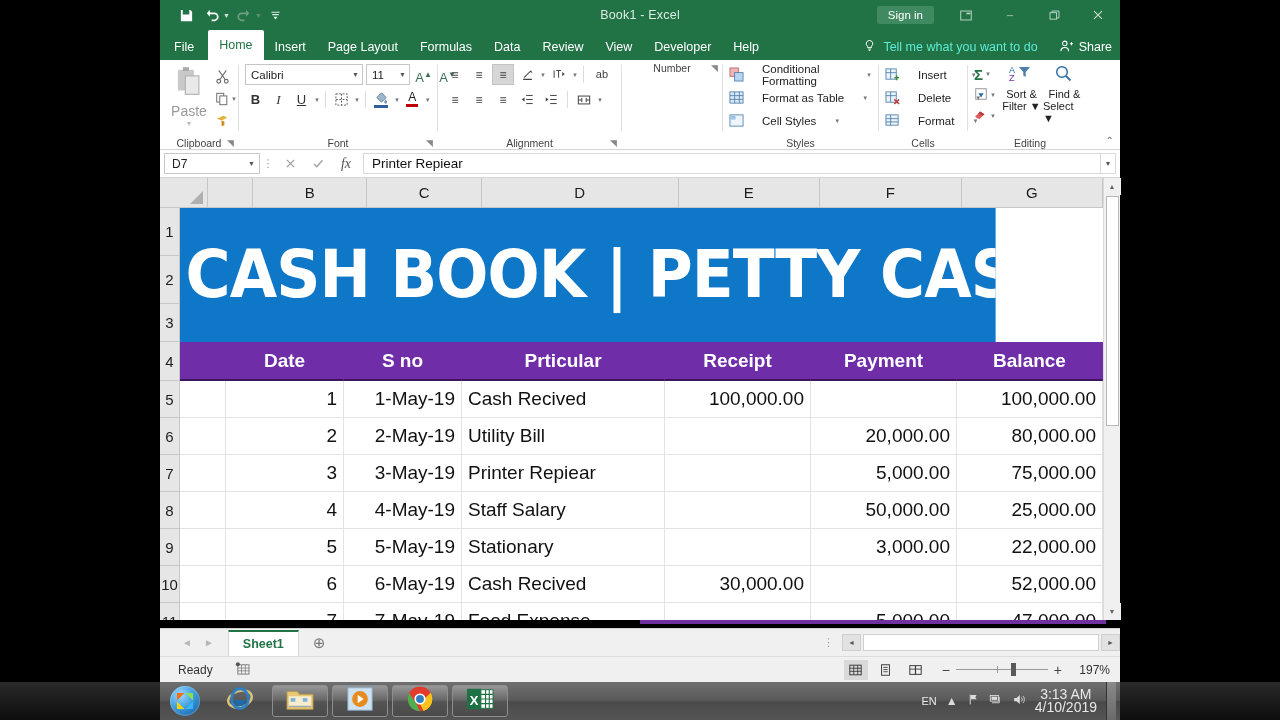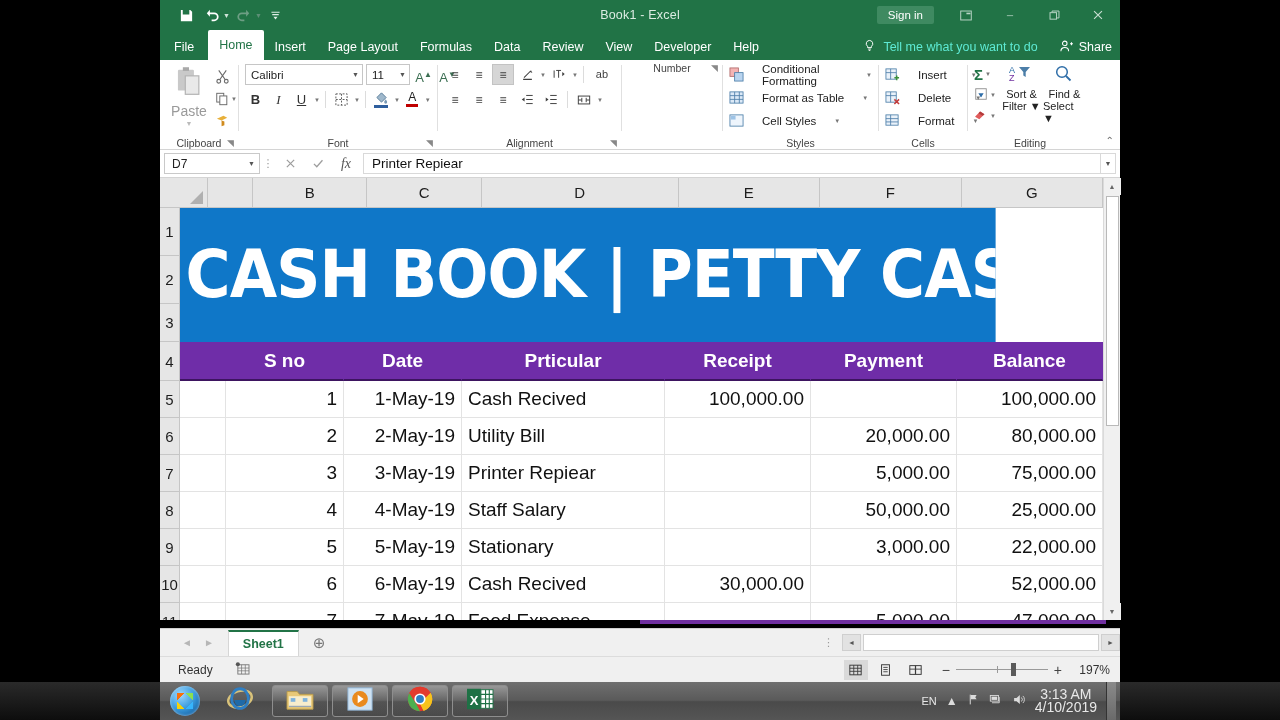--- a/index.html
+++ b/index.html
@@ -757,22 +757,22 @@
           </div>
 
           <div class="cells">
 
             <div class="grow">
               <div class="banner" style="width:877px;height:134px;">CASH BOOK | PETTY CASH</div>
             </div>
 
             <div class="grow">
               <div class="cell" style="width:46px;height:39px;background:#6f2da8;border-right:none;border-bottom:2px solid #3d1460"></div>
+              <div class="hdr" style="width:118px;height:39px">Date</div>
               <div class="hdr" style="width:118px;height:39px">S no</div>
-              <div class="hdr" style="width:118px;height:39px">Date</div>
               <div class="hdr" style="width:203px;height:39px">Prticular</div>
               <div class="hdr" style="width:146px;height:39px">Receipt</div>
               <div class="hdr" style="width:146px;height:39px">Payment</div>
               <div class="hdr" style="width:146px;height:39px">Balance</div>
             </div>
 
             <div class="grow">
               <div class="cell" style="width:46px;height:37px"></div>
               <div class="cell r" style="width:118px;height:37px">1</div>
               <div class="cell r" style="width:118px;height:37px">1-May-19</div>

